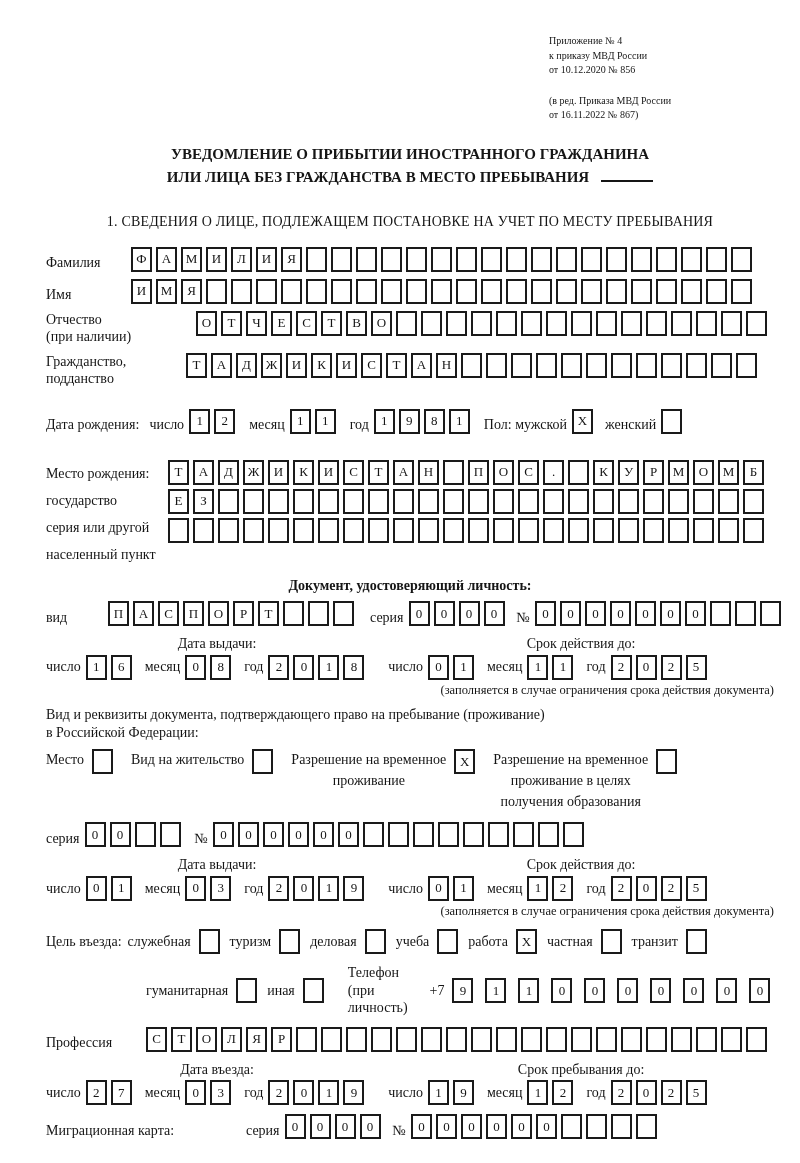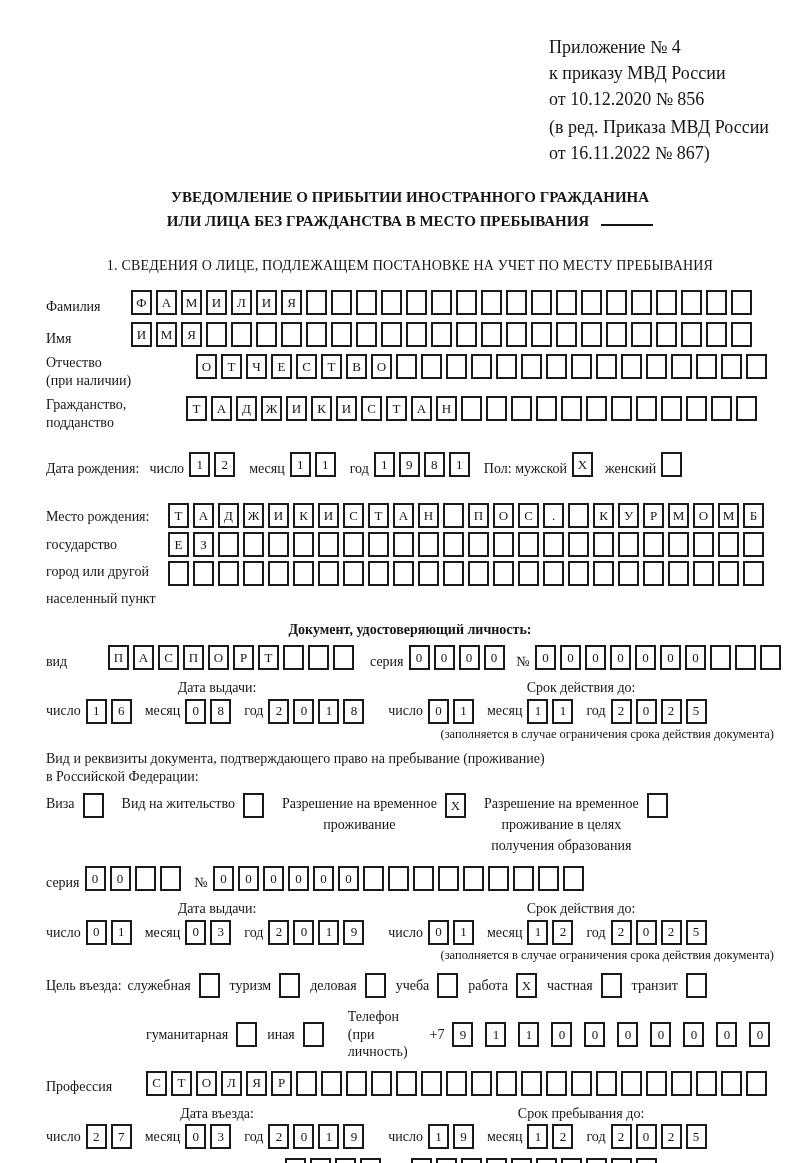--- a/index.html
+++ b/index.html
@@ -5,23 +5,23 @@
   * { box-sizing: border-box; }
   html,body { margin:0; padding:0; }
   body {
     width:800px; height:1163px; overflow:hidden;
     background:#ffffff; color:#151515;
     font-family:"Liberation Serif","DejaVu Serif",serif;
     font-size:14px; line-height:1.25;
   }
   .page { padding:34px 26px 0 46px; }
 
-  .appendix { margin-left:auto; width:225px; font-size:18px; line-height:1.45; }
+  .appendix { margin-left:auto; width:225px; font-size:10px; line-height:1.45; }
   .appendix div { white-space:nowrap; }
-  .appendix .gap { margin-top:2px; }
+  .appendix .gap { margin-top:16px; }
 
   .forma { text-align:right; font-weight:bold; font-size:15px; margin:20px 10px 0 0; letter-spacing:.5px; }
 
   .title { text-align:center; font-weight:bold; font-size:15px; margin-top:20px; line-height:1.55;font-family:Liberation Serif, serif; }
   .uline { display:inline-block; width:52px; border-bottom:2px solid #151515; height:12px; margin-left:12px; }
 
   .sec { text-align:center; font-weight:normal; font-size:14px; margin-top:24px; letter-spacing:.2px; }
 
   .row { display:flex; align-items:flex-start; margin-top:7px; flex-wrap:nowrap; }
   .vcenter { align-items:flex-end; }
@@ -229,21 +229,21 @@
     <span class="mr mls">Пол: мужской</span>
     <span class="cell">X</span>
     <span class="mr ml">женский</span>
     <span class="cell"></span>
   </div>
 
   <div class="row" style="margin-top:26px">
     <span class="lbl w122" style="line-height:1.95">
       <span>Место рождения:</span><br>
       <span>государство</span><br>
-      <span>город или другой</span><br>
+      <span>серия или другой</span><br>
       <span>населенный пункт</span>
     </span>
     <span class="stack">
       <span class="cells">
           <span class="cell">Т</span>
           <span class="cell">А</span>
           <span class="cell">Д</span>
           <span class="cell">Ж</span>
           <span class="cell">И</span>
           <span class="cell">К</span>
@@ -403,21 +403,21 @@
         </span>
     </span>
   </div>
   <div class="note">(заполняется в случае ограничения срока действия документа)</div>
 
   <div style="margin-top:8px">Вид и реквизиты документа, подтверждающего право на пребывание (проживание)</div>
   <div style="">в Российской Федерации:</div>
 
   <div class="res-opts">
     <span class="res-item">
-      <span class="txt">Виза</span>
+      <span class="txt">Место</span>
       <span class="cell"></span>
     </span>
     <span class="res-item">
       <span class="txt">Вид на жительство</span>
       <span class="cell"></span>
     </span>
     <span class="res-item">
       <span class="txt">
         <span>Разрешение на временное</span><br>
         <span>проживание</span>

